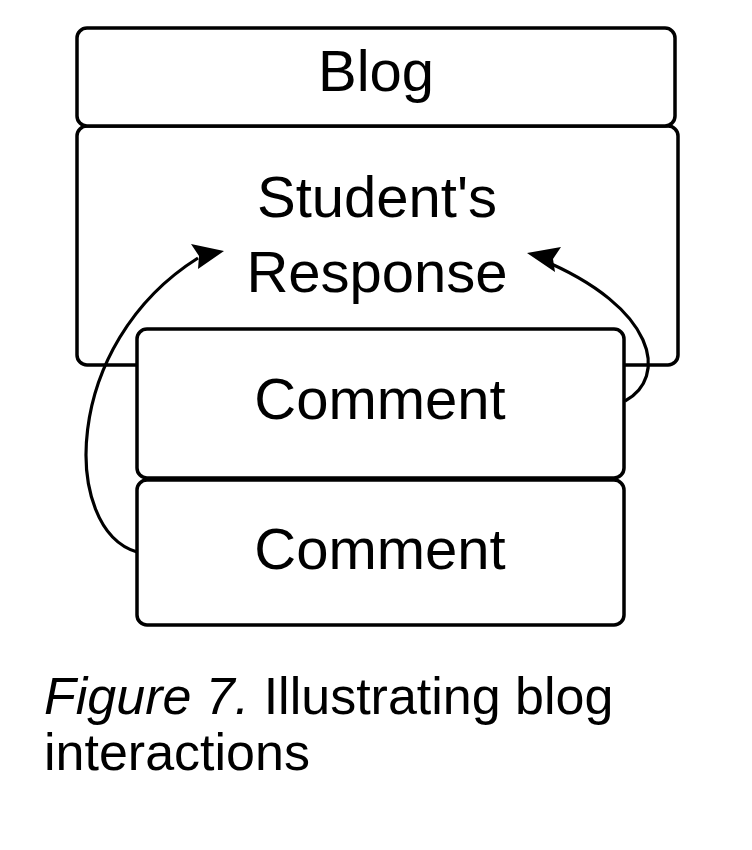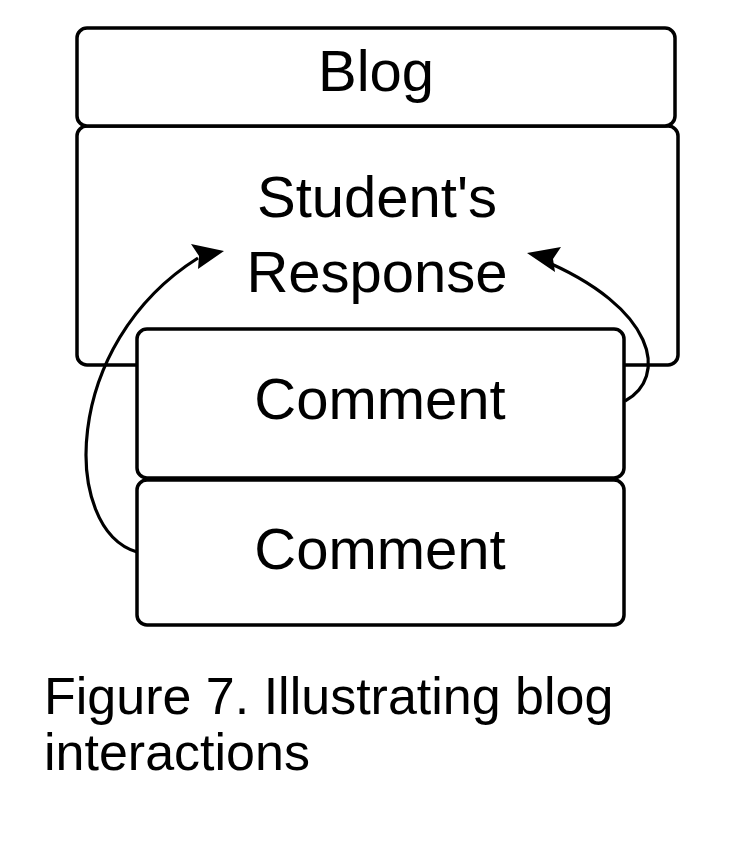--- a/index.html
+++ b/index.html
@@ -44,20 +44,21 @@
   .caption {
     position: absolute;
     left: 44px;
     top: 668px;
     width: 650px;
     font-size: 52px;
     line-height: 1.08;
     color: #000000;
   }
   .fig-label {
+    font-style: italic;
     text-align: right;
   }
 </style>
 </head>
 <body>
 
 <svg class="diagram" width="752" height="650" viewBox="0 0 752 650" xmlns="http://www.w3.org/2000/svg">
 
   <g>
     <rect class="node-rect" x="77" y="126" width="601" height="239" rx="10" ry="10"></rect>

